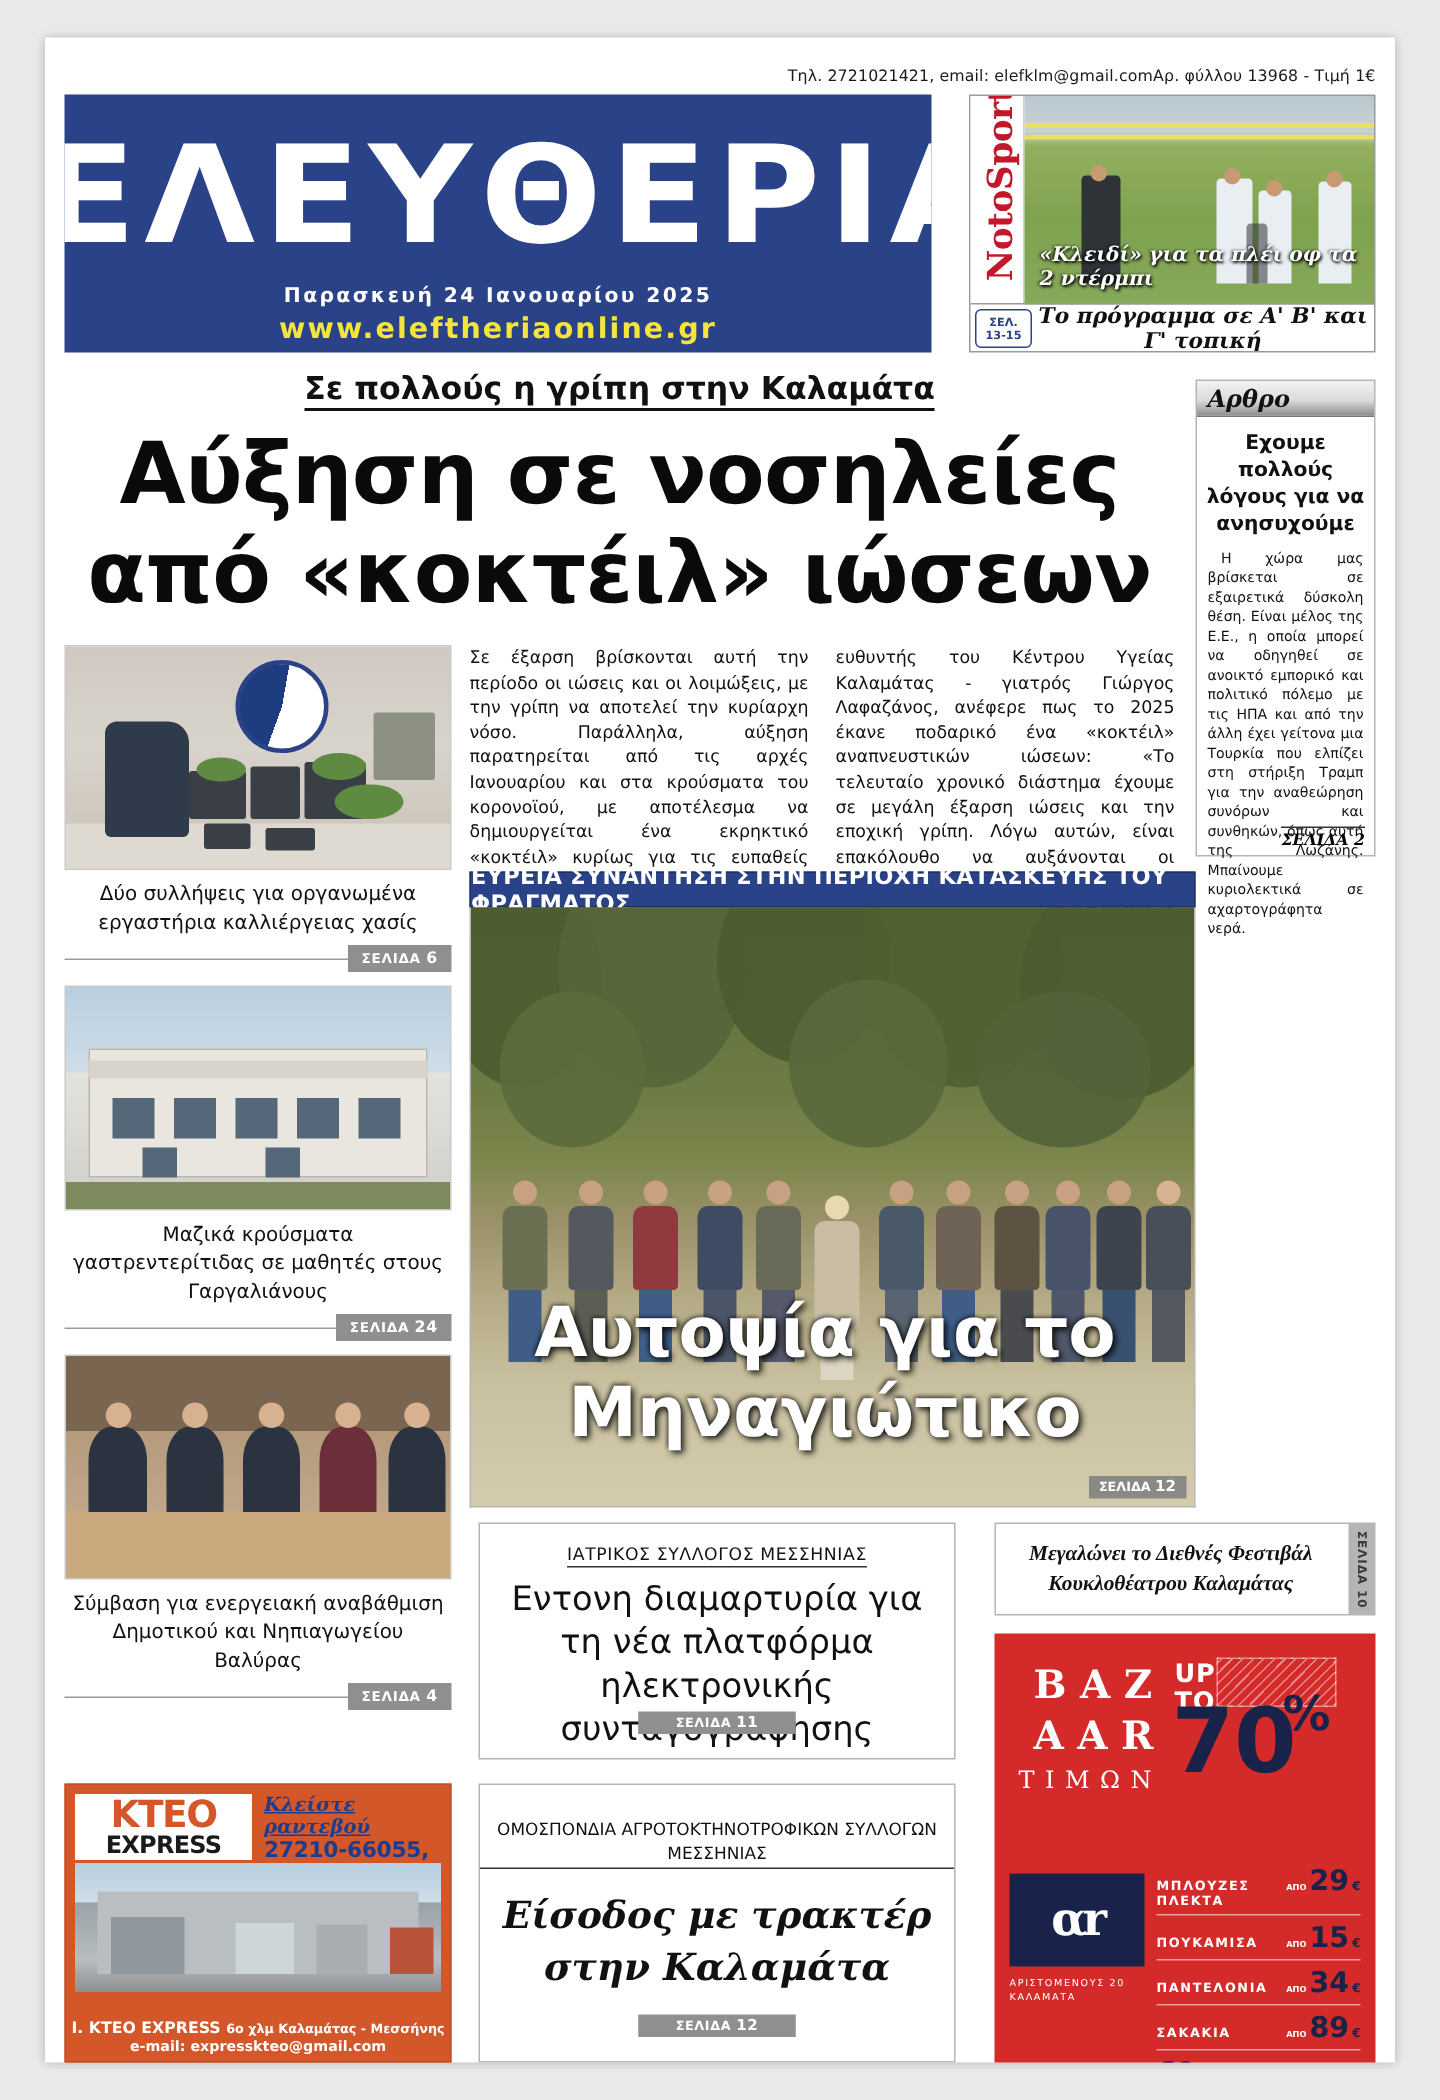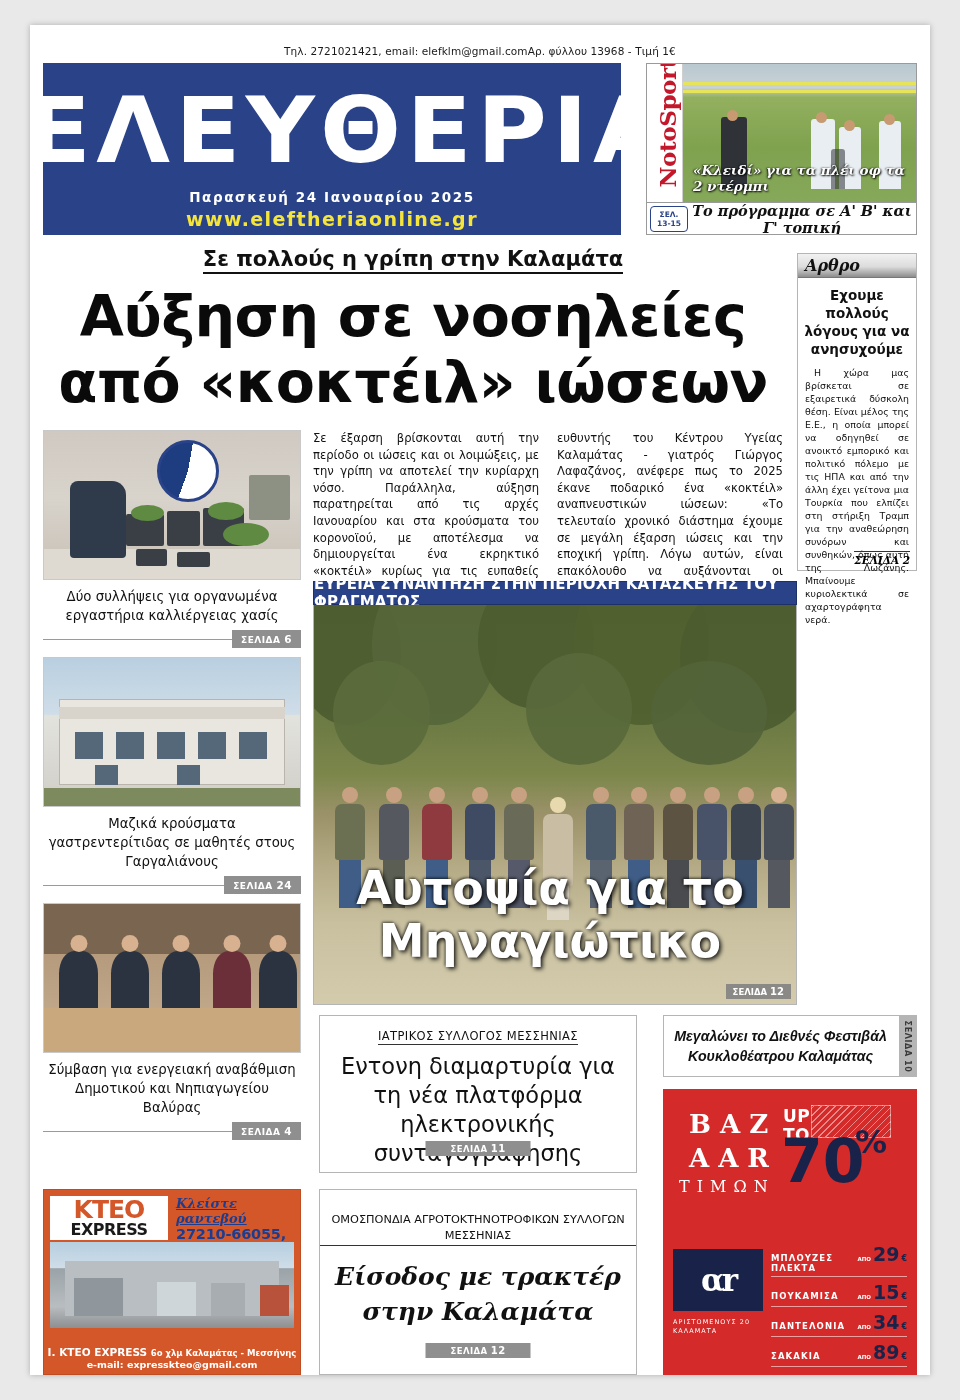--- a/index.html
+++ b/index.html
@@ -13,21 +13,21 @@
   .page {
     position: absolute;
     left: 30px; top: 25px;
     width: 900px; height: 1350px;
     background: #ffffff;
     box-shadow: 0 0 6px rgba(0,0,0,.25);
   }
   
   .infoline {
     position: absolute; left: 13px; top: 20px; width: 874px;
-    display: flex; justify-content: center;
+    display: flex; justify-content: flex-end;
     font-size: 10.5px; color: #1a1a1a; letter-spacing: .1px;
   }
   
   .masthead {
     position: absolute; left: 13px; top: 38px;
     width: 578px; height: 172px;
     background: #2a4388;
     overflow: hidden;
   }
   .logo-word {
@@ -276,21 +276,21 @@
   }
   
   .rbox {
     position: absolute; left: 633px; top: 990px;
     width: 254px; height: 62px;
     border: 1px solid #b5b5b5; background: #fff;
     display: flex; align-items: center;
   }
   .rbox-title {
     flex: 1; text-align: center; padding: 0 8px 0 6px;
-    font-family: Liberation Sans, sans-serif; font-style: italic; font-weight: 700;
+    font-family: Liberation Serif, serif; font-style: italic; font-weight: 700;
     font-size: 14.2px; line-height: 20px; color: #111;
   }
   .rbox-vtab {
     width: 17px; align-self: stretch;
     background: #b5b5b5; color: #3a3a3a;
     display: flex; align-items: center; justify-content: center;
   }
   .rbox-vtab span {
     transform: rotate(90deg); white-space: nowrap;
     font-size: 8px; font-weight: 700; letter-spacing: .6px;

